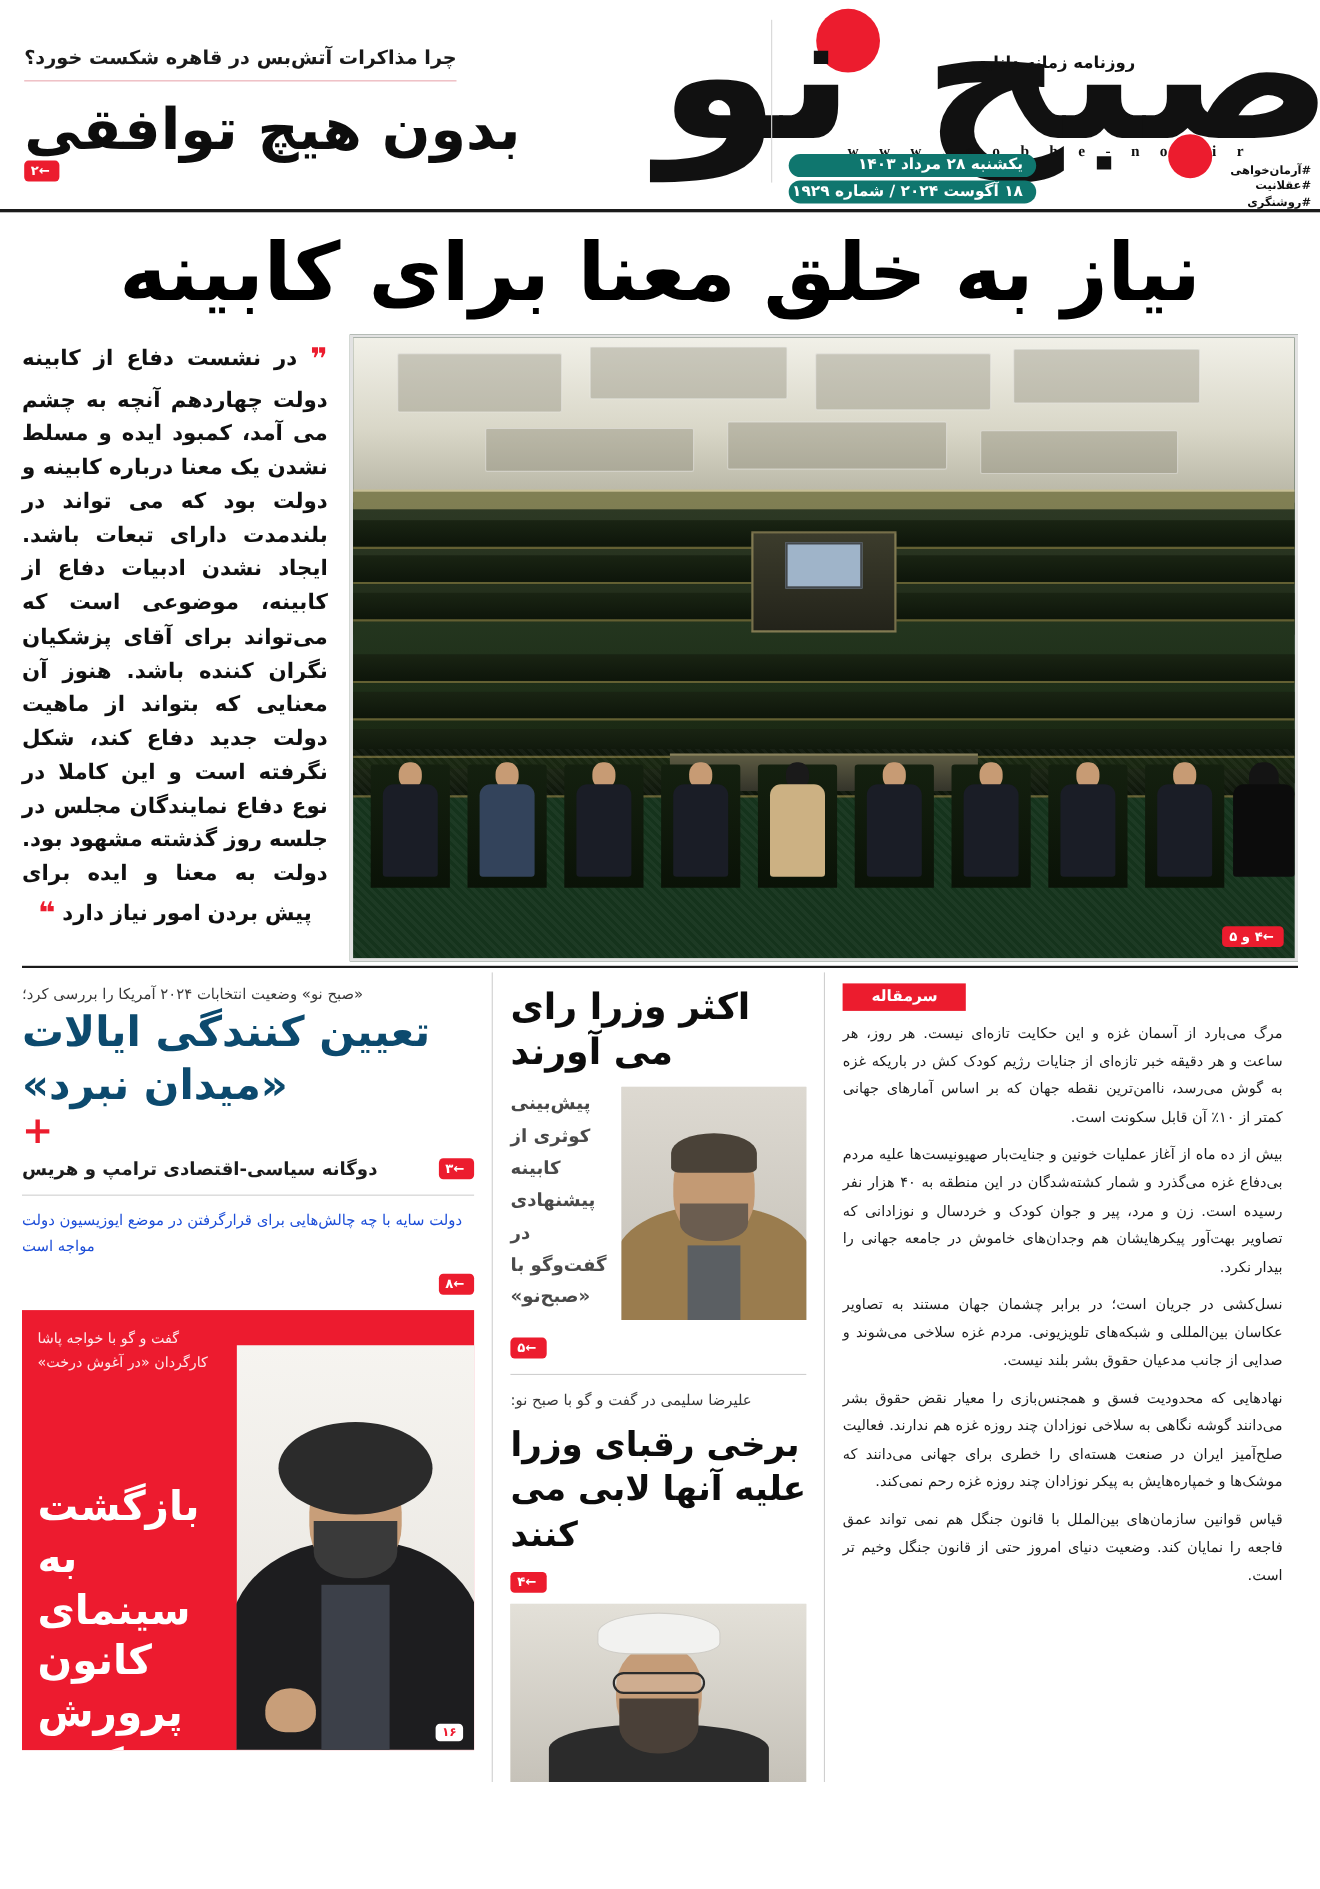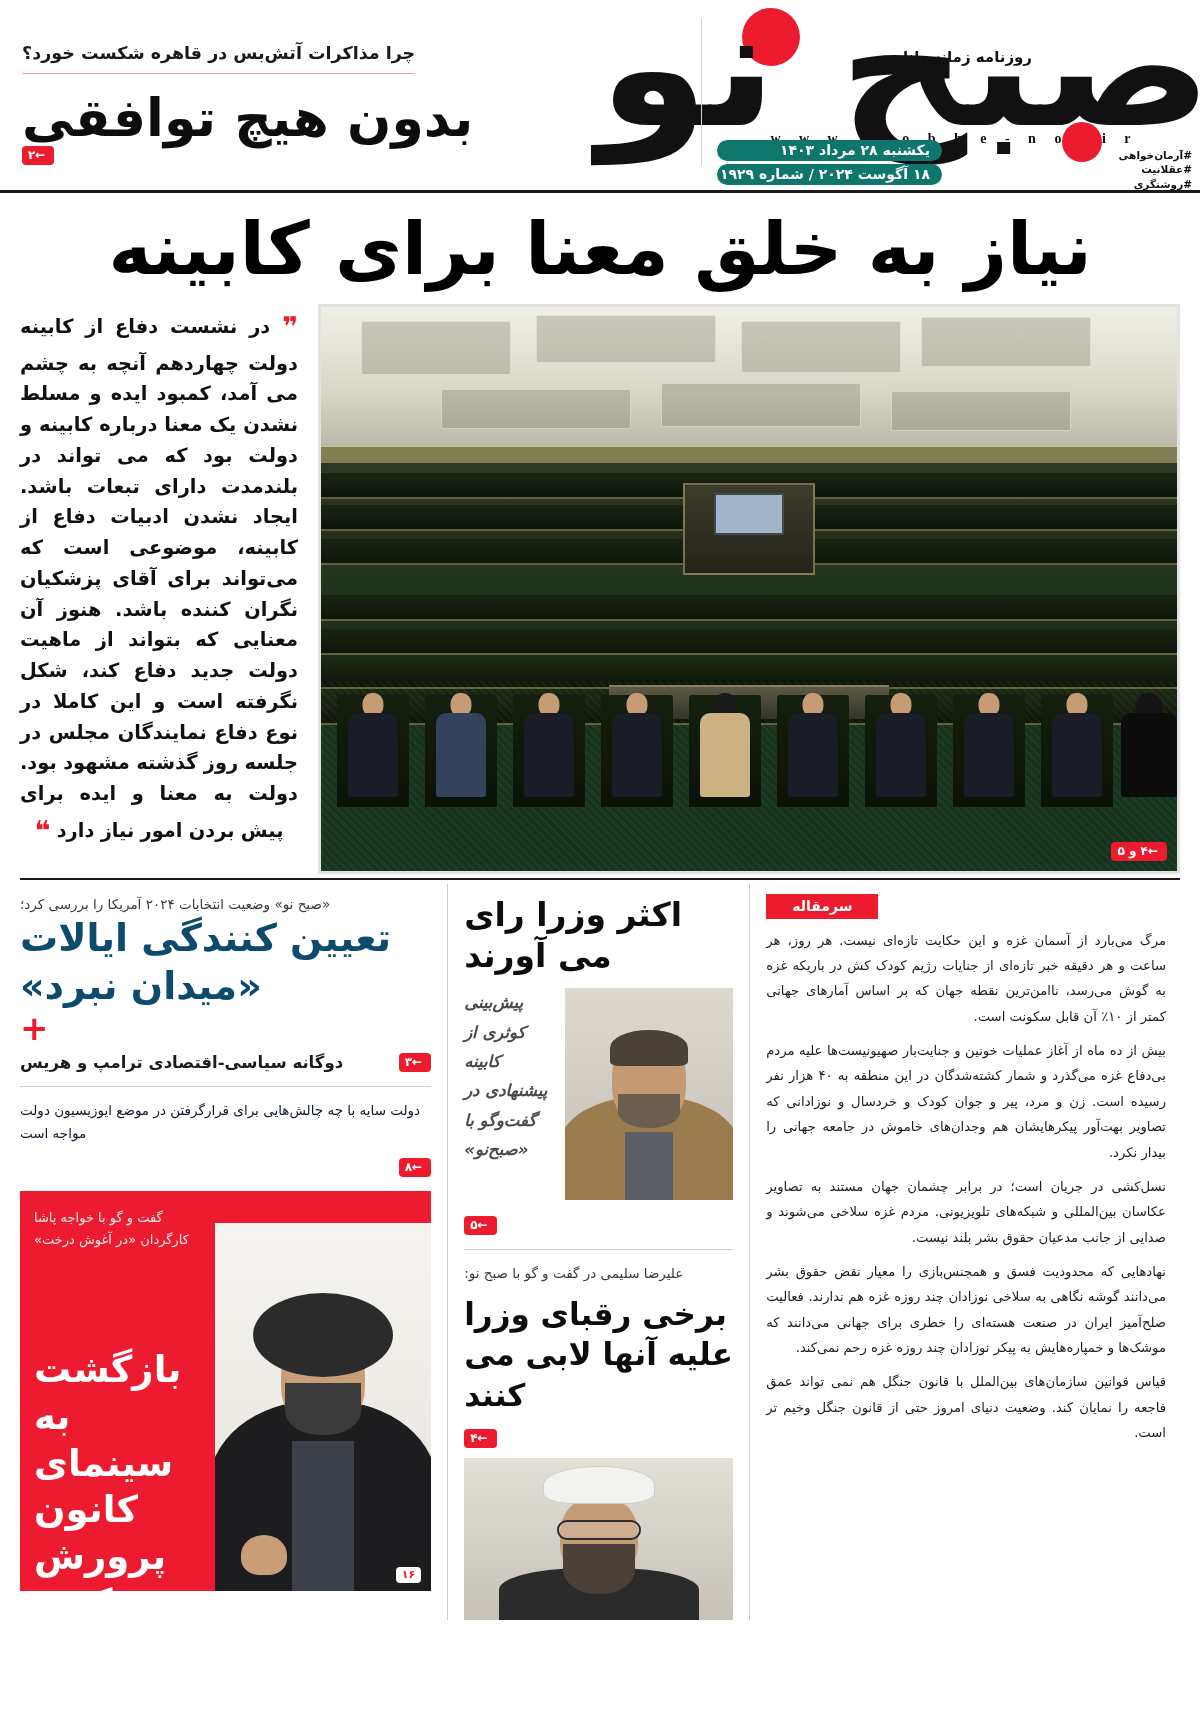--- a/index.html
+++ b/index.html
@@ -152,21 +152,21 @@
     font-size: 14px; font-weight: bold; padding: 4px 26px 5px; }
   .edi-title { font-size: 26px; font-weight: bold; color: #111; margin-top: 13px;
     line-height: 1.35; text-align: right; }
   .edi-p { font-size: 13.2px; color: #1c1c1c; line-height: 1.92; text-align: justify;
     margin-top: 9px; }
 
   .mid-head { font-size: 33px; font-weight: bold; color: #0d0d0d; line-height: 1.25;
     text-align: left; letter-spacing: -0.5px; }
   .mid-flex { display: flex; gap: 10px; margin-top: 12px; align-items: flex-start; }
   .mid-sub { flex: 1 1 auto; font-size: 16.5px; color: #4a4a4a; line-height: 1.78;
-    text-align: left; font-weight: bold; font-style: italic; }
+    text-align: left; font-weight: bold; }
   .portrait { flex: 0 0 auto; width: 168px; height: 212px; position: relative;
     overflow: hidden; background: #c8c4bb; }
   .pt-bg { position: absolute; inset: 0; background: linear-gradient(#ddd9d1, #c3bfb6); }
   .pt-suit { position: absolute; left: 50%; transform: translateX(-50%); bottom: 0;
     width: 180px; height: 104px; background: #9a7c4e; border-radius: 48% 48% 0 0; }
   .pt-shirt { position: absolute; left: 50%; transform: translateX(-50%); bottom: 0;
     width: 48px; height: 68px; background: #5b5f63; }
   .pt-head { position: absolute; left: 50%; transform: translateX(-50%); bottom: 74px;
     width: 74px; height: 92px; border-radius: 46% 46% 42% 42%; background: #c39a74; }
   .pt-hair { position: absolute; left: 50%; transform: translateX(-50%); bottom: 134px;
@@ -198,21 +198,21 @@
     width: 200px; height: 52px; background: #2b2b2b; border-radius: 42% 42% 0 0; }
 
   .lc-kicker { font-size: 13.5px; color: #3a3a3a; text-align: left; line-height: 1.6; }
   .lc-head { font-size: 38px; font-weight: bold; color: #0c4a6e; line-height: 1.26;
     text-align: left; letter-spacing: -0.8px; }
   .lc-row { display: flex; align-items: center; justify-content: space-between; margin-top: 12px; }
   .lc-sub { font-size: 16.5px; font-weight: bold; color: #1c1c1c; text-align: left; }
   .plus-mark { color: #ec1c2e; font-size: 34px; font-weight: bold; line-height: .7;
     text-align: left; margin-top: 6px; }
   .lc-divider { border-top: 1.5px solid #cfcfcf; margin-top: 14px; }
-  .lc2-kicker { font-size: 13.5px; color: #0f172a; text-align: left; line-height: 1.72;
+  .lc2-kicker { font-size: 13.5px; color: #1d4ed8; text-align: left; line-height: 1.72;
     margin-top: 12px; }
   .lc2-head { font-size: 37px; font-weight: bold; color: #0d0d0d; text-align: left;
     margin-top: 10px; letter-spacing: -0.8px; }
 
   .redbox { position: relative; margin-top: 14px; height: 400px; background: #ed1b2f;
     overflow: hidden; }
   .rb-photo { position: absolute; right: 0; bottom: 0; width: 216px; height: 368px;
     overflow: hidden; }
   .rb-bg { position: absolute; inset: 0; background: linear-gradient(#f6f4f0,#e6e3dd); }
   .rb-jacket { position: absolute; left: 50%; transform: translateX(-50%); bottom: 0;

